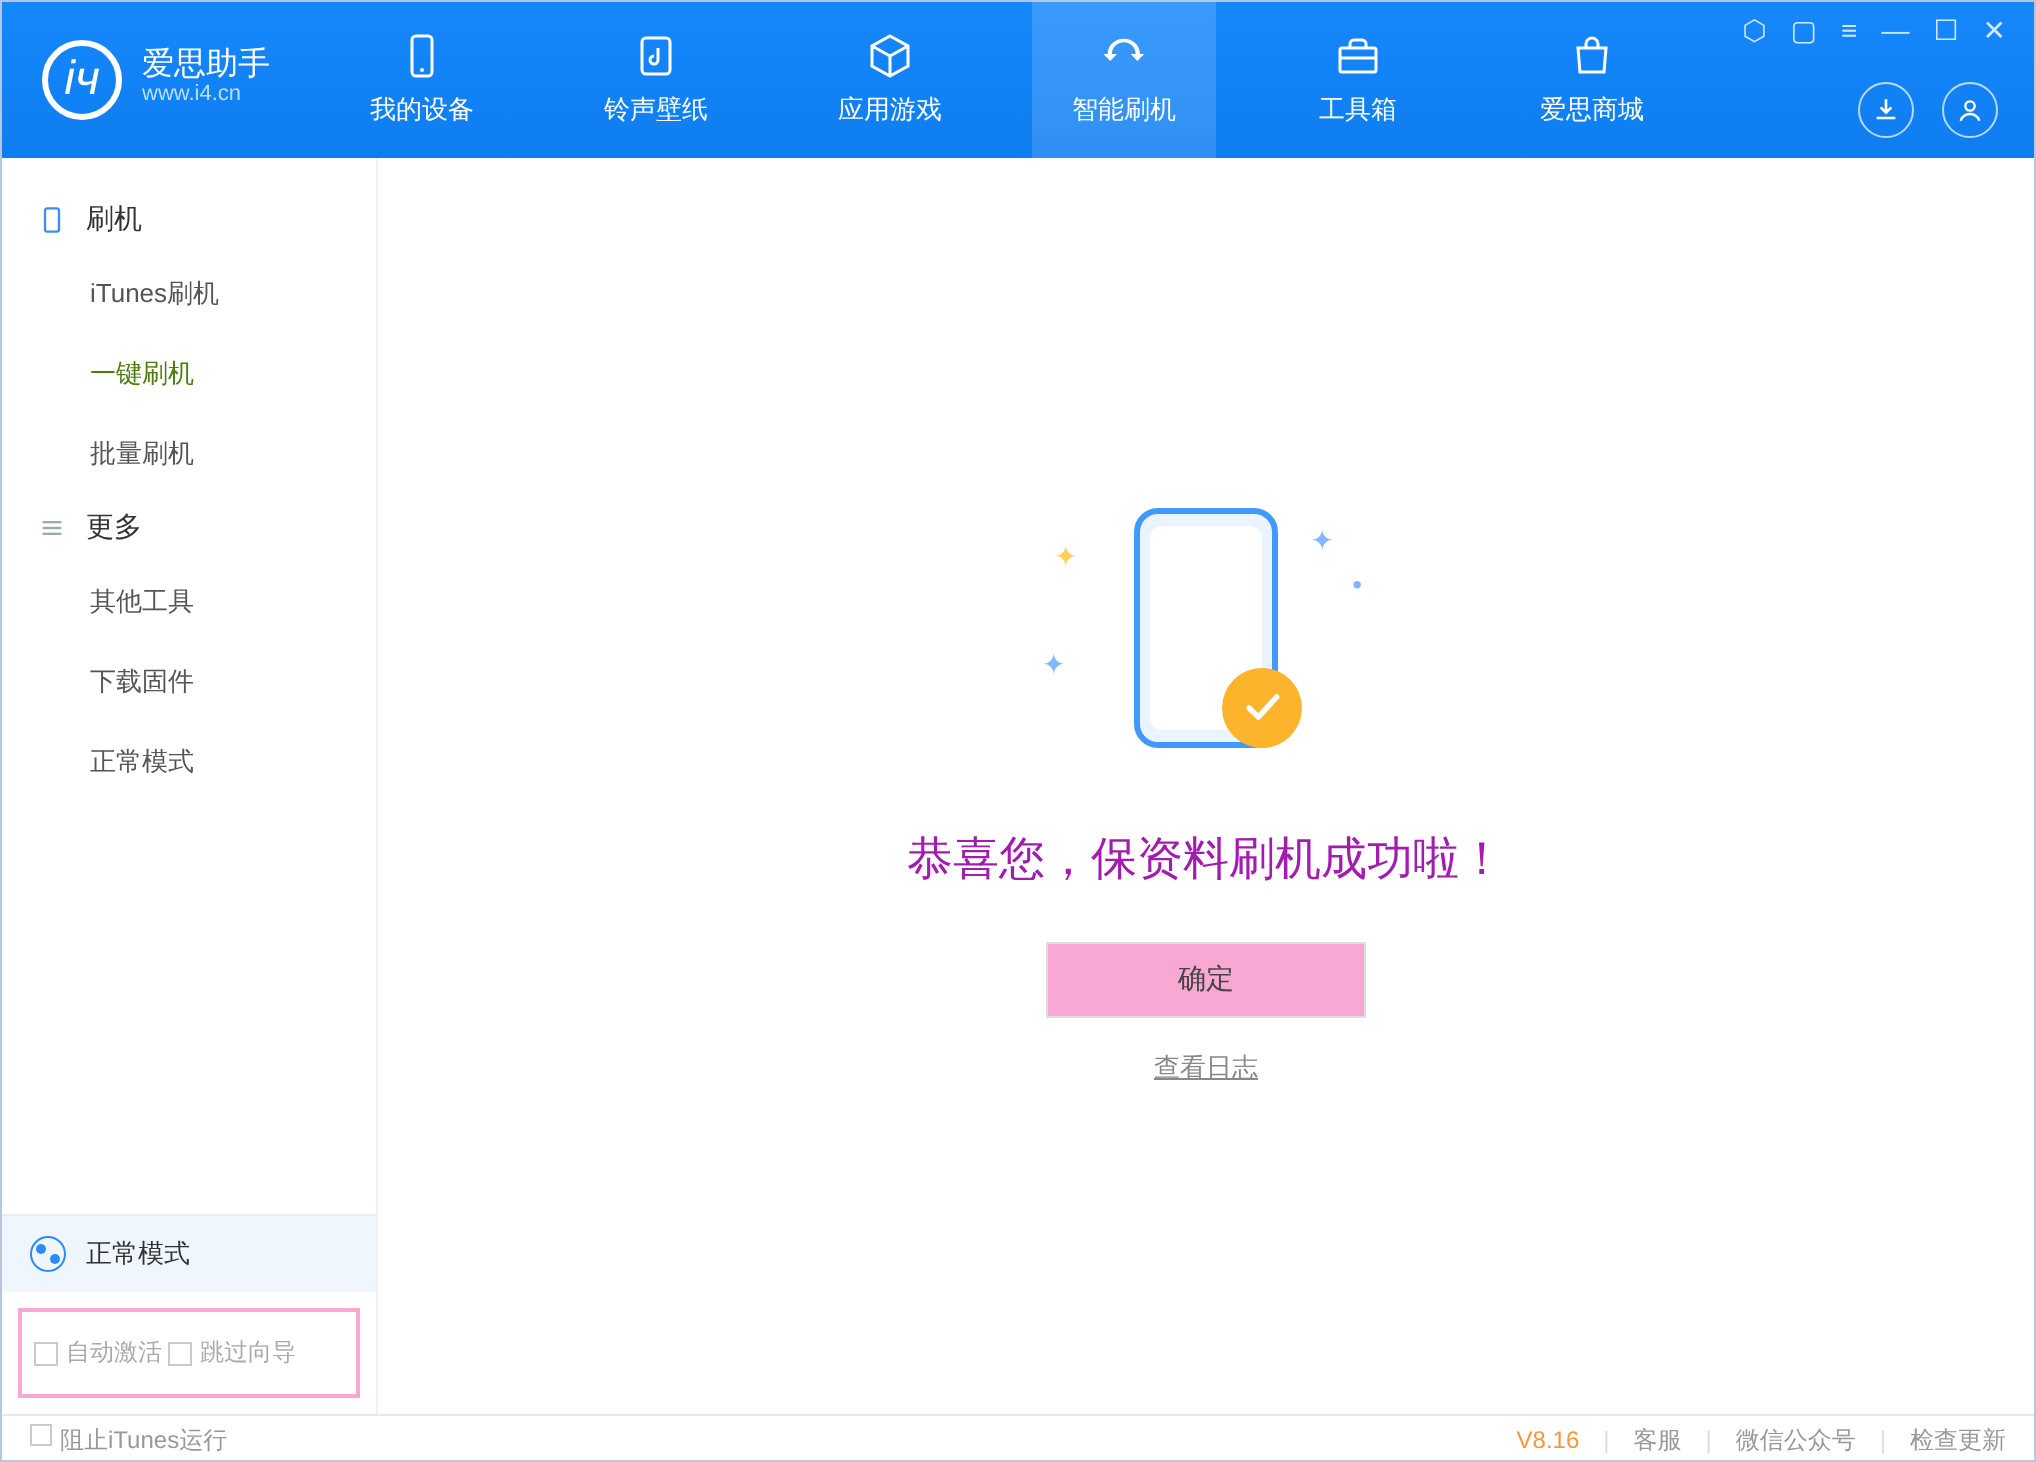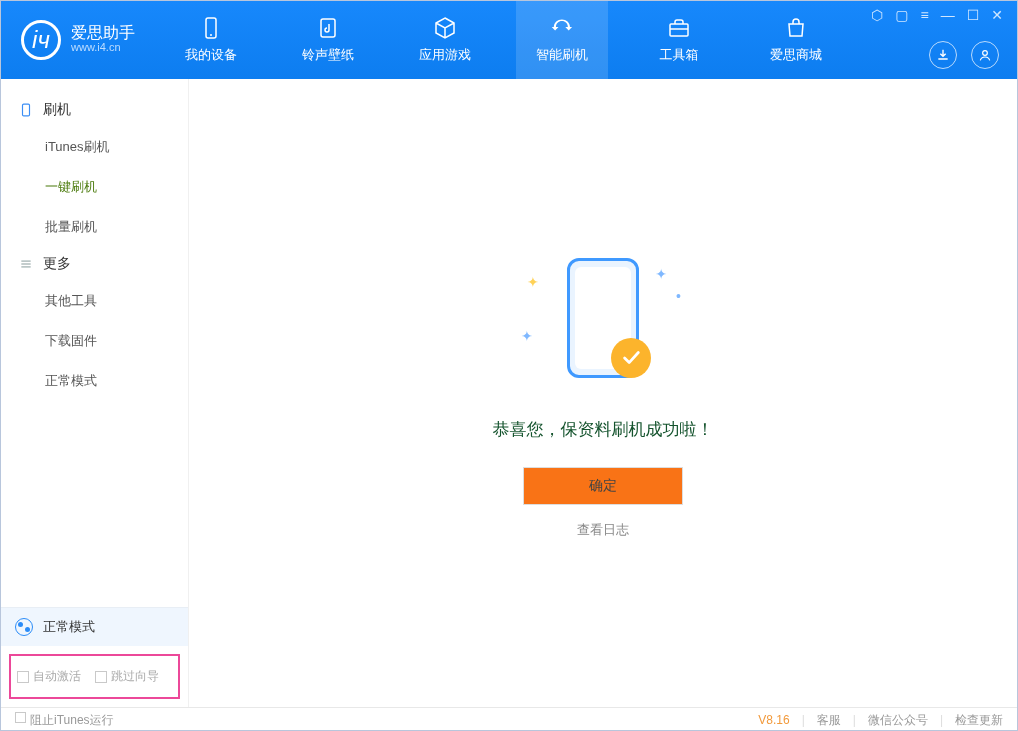--- a/index.html
+++ b/index.html
@@ -39,40 +39,40 @@
 .mode-box .mode-icon::before, .mode-box .mode-icon::after { content:''; position:absolute; width:5px; height:5px; background:#2b8cf8; border-radius:50%; }
 .mode-box .mode-icon::before { top:3px; left:2px; }
 .mode-box .mode-icon::after { bottom:3px; right:2px; }
 
 .device-box { background: #eff6fe; padding: 10px 14px 10px 14px; }
 .device-row { display:flex; align-items:center; gap:8px; }
 .device-name { color:#2b8cf8; font-size:13px; font-weight:600; }
 .storage-pill { margin-top:4px; margin-left:24px; display:inline-block; background:#ddecfd; color:#2b8cf8; border-radius:10px; padding:1px 10px; font-size:11px; }
 .device-type { margin-left:24px; color:#9fb0c2; font-size:11px; margin-top:2px; }
 
-.footer-options { border: 2px solid #ec4899; margin: 8px; padding: 12px 6px; display: flex; gap: 14px; }
+.footer-options { border: 2px solid #f9a8d4; margin: 8px; padding: 12px 6px; display: flex; gap: 3px; }
 .chk-item { display:flex; align-items:center; gap:4px; color:#aaa; font-size:12px; cursor:pointer; }
 .chk-box { width:12px; height:12px; border:1px solid #c9c9c9; background:#fff; }
 
 
 .main { flex: 1; position: relative; display:flex; flex-direction:column; align-items:center; justify-content:center; }
 .result-img { width: 140px; height: 140px; position: relative; display:flex; align-items:center; justify-content:center; }
 .phone { width: 72px; height: 120px; border: 3px solid #3f99ff; border-radius: 12px; background: #eaf4ff; position: relative; }
 .phone-screen { position:absolute; top:6px; left:5px; right:5px; bottom:6px; background:#fff; border-radius:6px; }
 .badge { position:absolute; bottom:10px; right:22px; width:40px; height:40px; background:#fcb42c; border-radius:50%; display:flex; align-items:center; justify-content:center; }
 .badge svg { width:22px; height:22px; }
 .spark { position:absolute; font-size:14px; }
 .s1 { color:#ffd257; left:-6px; top:26px; }
 .s2 { color:#7fb8ff; left:-12px; top:80px; }
 .s3 { color:#7fb8ff; right:6px; top:18px; }
 .s4 { color:#7fb8ff; right:-8px; top:40px; }
 
-.success-text { color:#14532d; font-size:17px; margin-top:30px; }
-.confirm-btn { margin-top:26px; width:160px; height:38px; border:1px solid #ddd; background:#f97316; color:#444; font-size:14px; cursor:pointer; }
-.view-log { margin-top:16px; color:#888; font-size:13px; cursor:pointer; }
+.success-text { color:#a21caf; font-size:23px; margin-top:30px; }
+.confirm-btn { margin-top:26px; width:160px; height:38px; border:1px solid #ddd; background:#f9a8d4; color:#444; font-size:14px; cursor:pointer; }
+.view-log { margin-top:16px; color:#888; font-size:13px; text-decoration:underline; cursor:pointer; }
 
 
 .statusbar { height: 25px; border-top: 1px solid #e8e8e8; display:flex; align-items:center; padding:0 14px; font-size:12px; color:#999; }
 .status-chk { display:flex; gap:4px; }
 .status-chk .chk-box { width:11px; height:11px; }
 .status-right { margin-left:auto; display:flex; align-items:center; gap:12px; }
 .status-right .sep { color:#ddd; }
 .status-link { cursor:pointer; }
 .version { color:#f29a3c; }
 </style>

